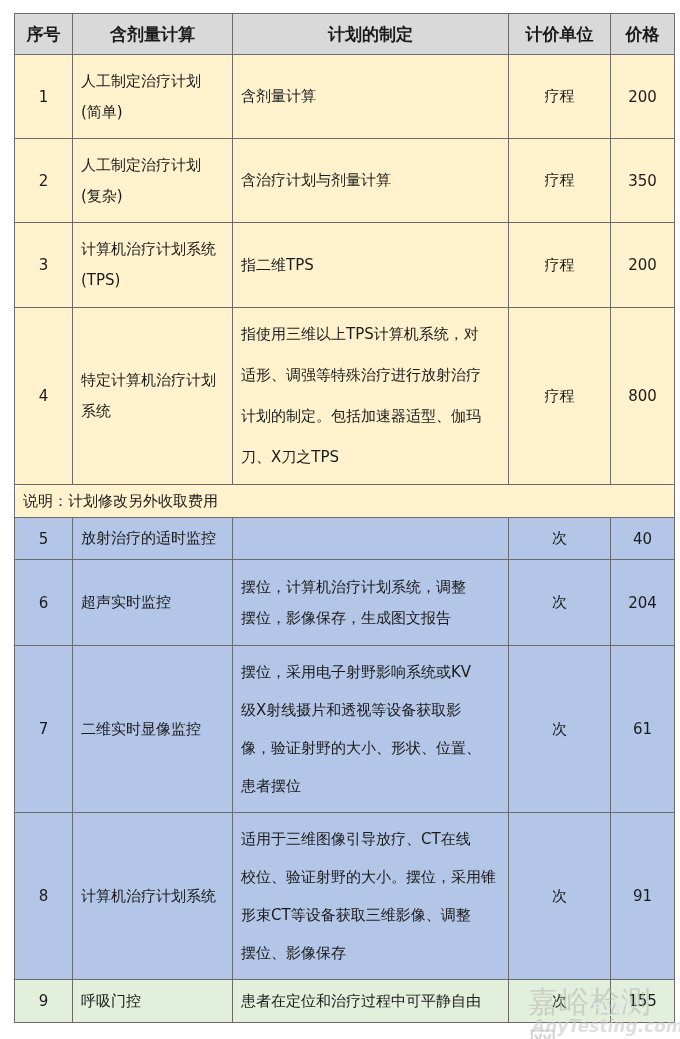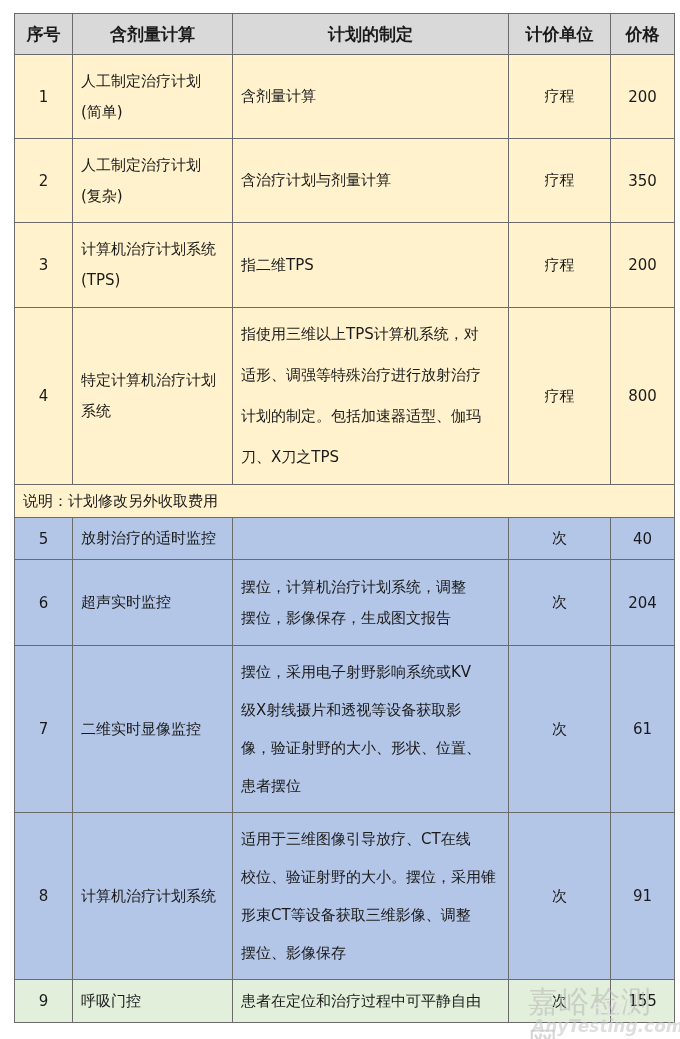--- a/index.html
+++ b/index.html
@@ -9,21 +9,21 @@
               border-collapse: collapse; table-layout: fixed; font-size: 15px; }
   table.fee td, table.fee th { border: 1px solid #6b6b6b; padding: 0 8px; vertical-align: middle; }
   table.fee th { background: #d9d9d9; font-weight: bold; font-size: 17px; height: 40px; }
   col.c-no { width: 58px; } col.c-name { width: 160px; } col.c-desc { width: 276px; }
   col.c-unit { width: 102px; } col.c-price { width: 64px; }
   .center { text-align: center; }
   .yellow td { background: #fff2cc; border-color: #8a8a7a; }
   .blue td { background: #b4c6e7; border-color: #4a5570; }
   .green td { background: #e2efda; border-color: #4a5570; }
   .multi { line-height: 31px; }
-  .note td { height: 32px; }
+  .note td { height: 32px; border-radius: 7px; }
   .watermark { position: absolute; left: 528px; top: 982px; width: 150px; height: 56px; pointer-events: none; }
   .wm-cn { position: absolute; left: 0; top: 0; font-size: 30px; color: rgba(180,180,180,0.55); letter-spacing: 1px; }
   .wm-en { position: absolute; left: 4px; top: 34px; font-size: 17px; font-style: italic; font-weight: bold; color: rgba(200,200,200,0.6); }
   .wm-logo { position: absolute; left: 64px; top: 18px; font-size: 17px; color: rgba(230,230,230,0.9); }
 </style>
 </head>
 <body>
 
 <table class="fee">
   <colgroup>

